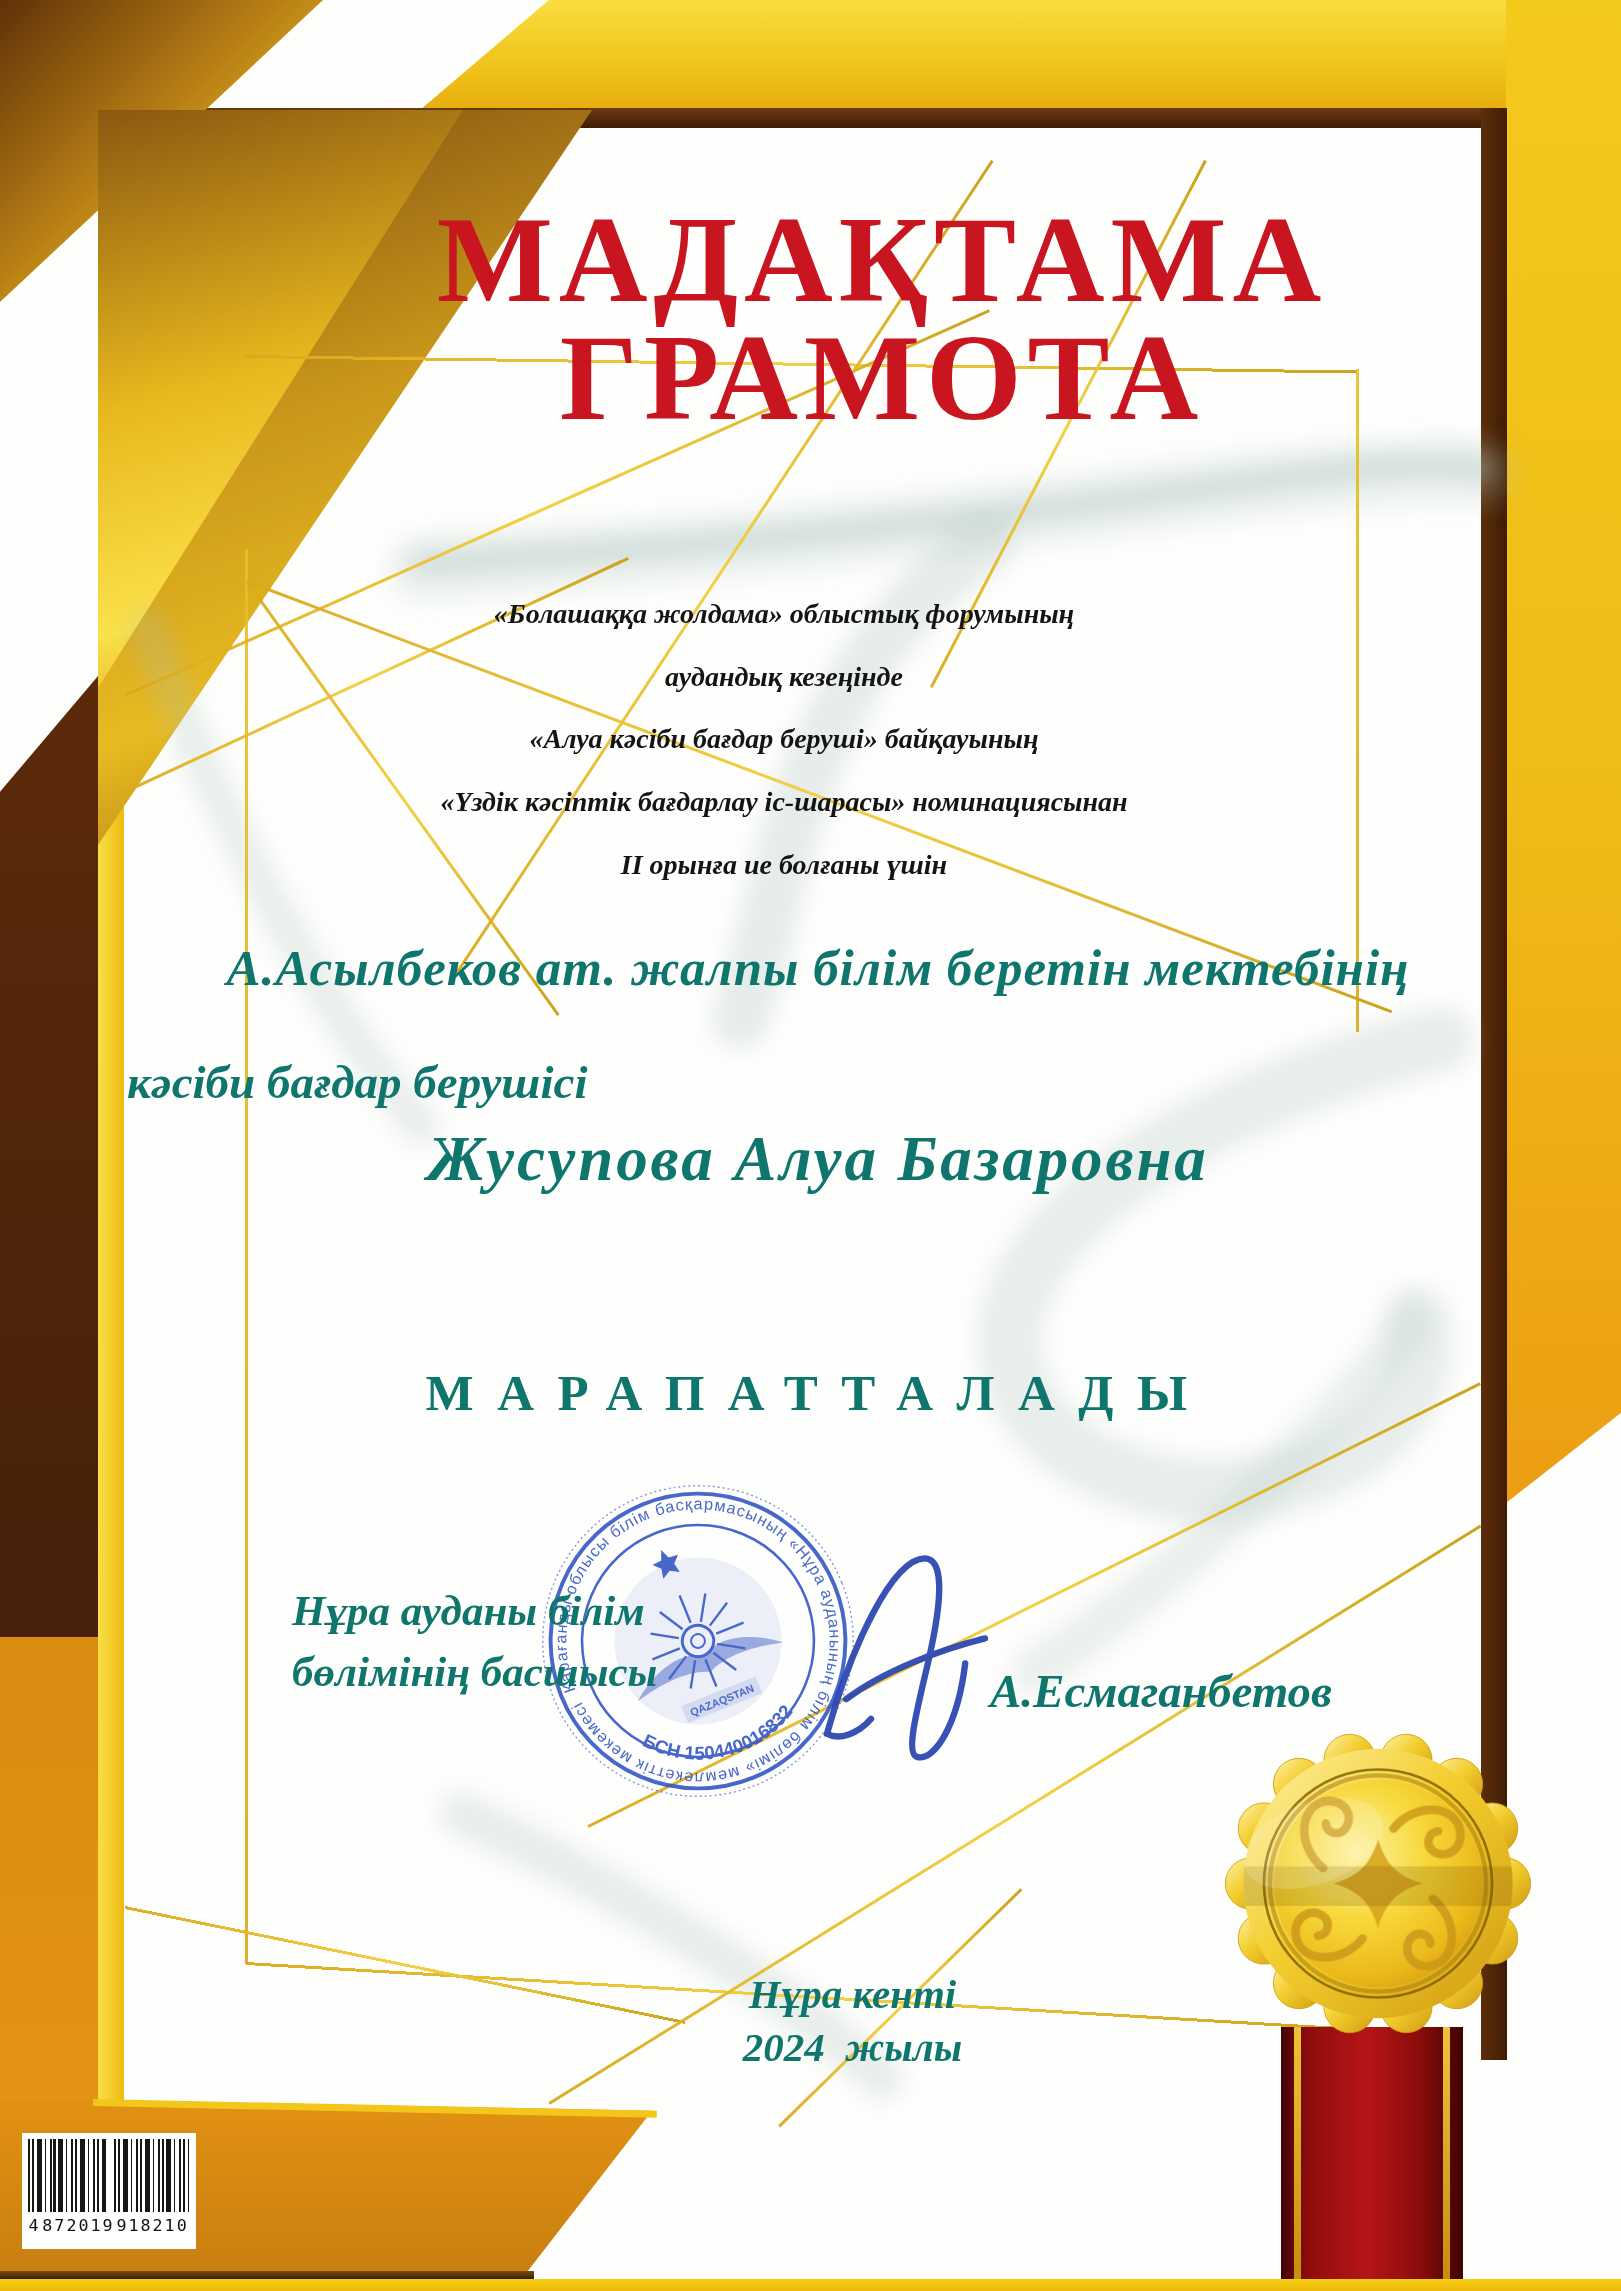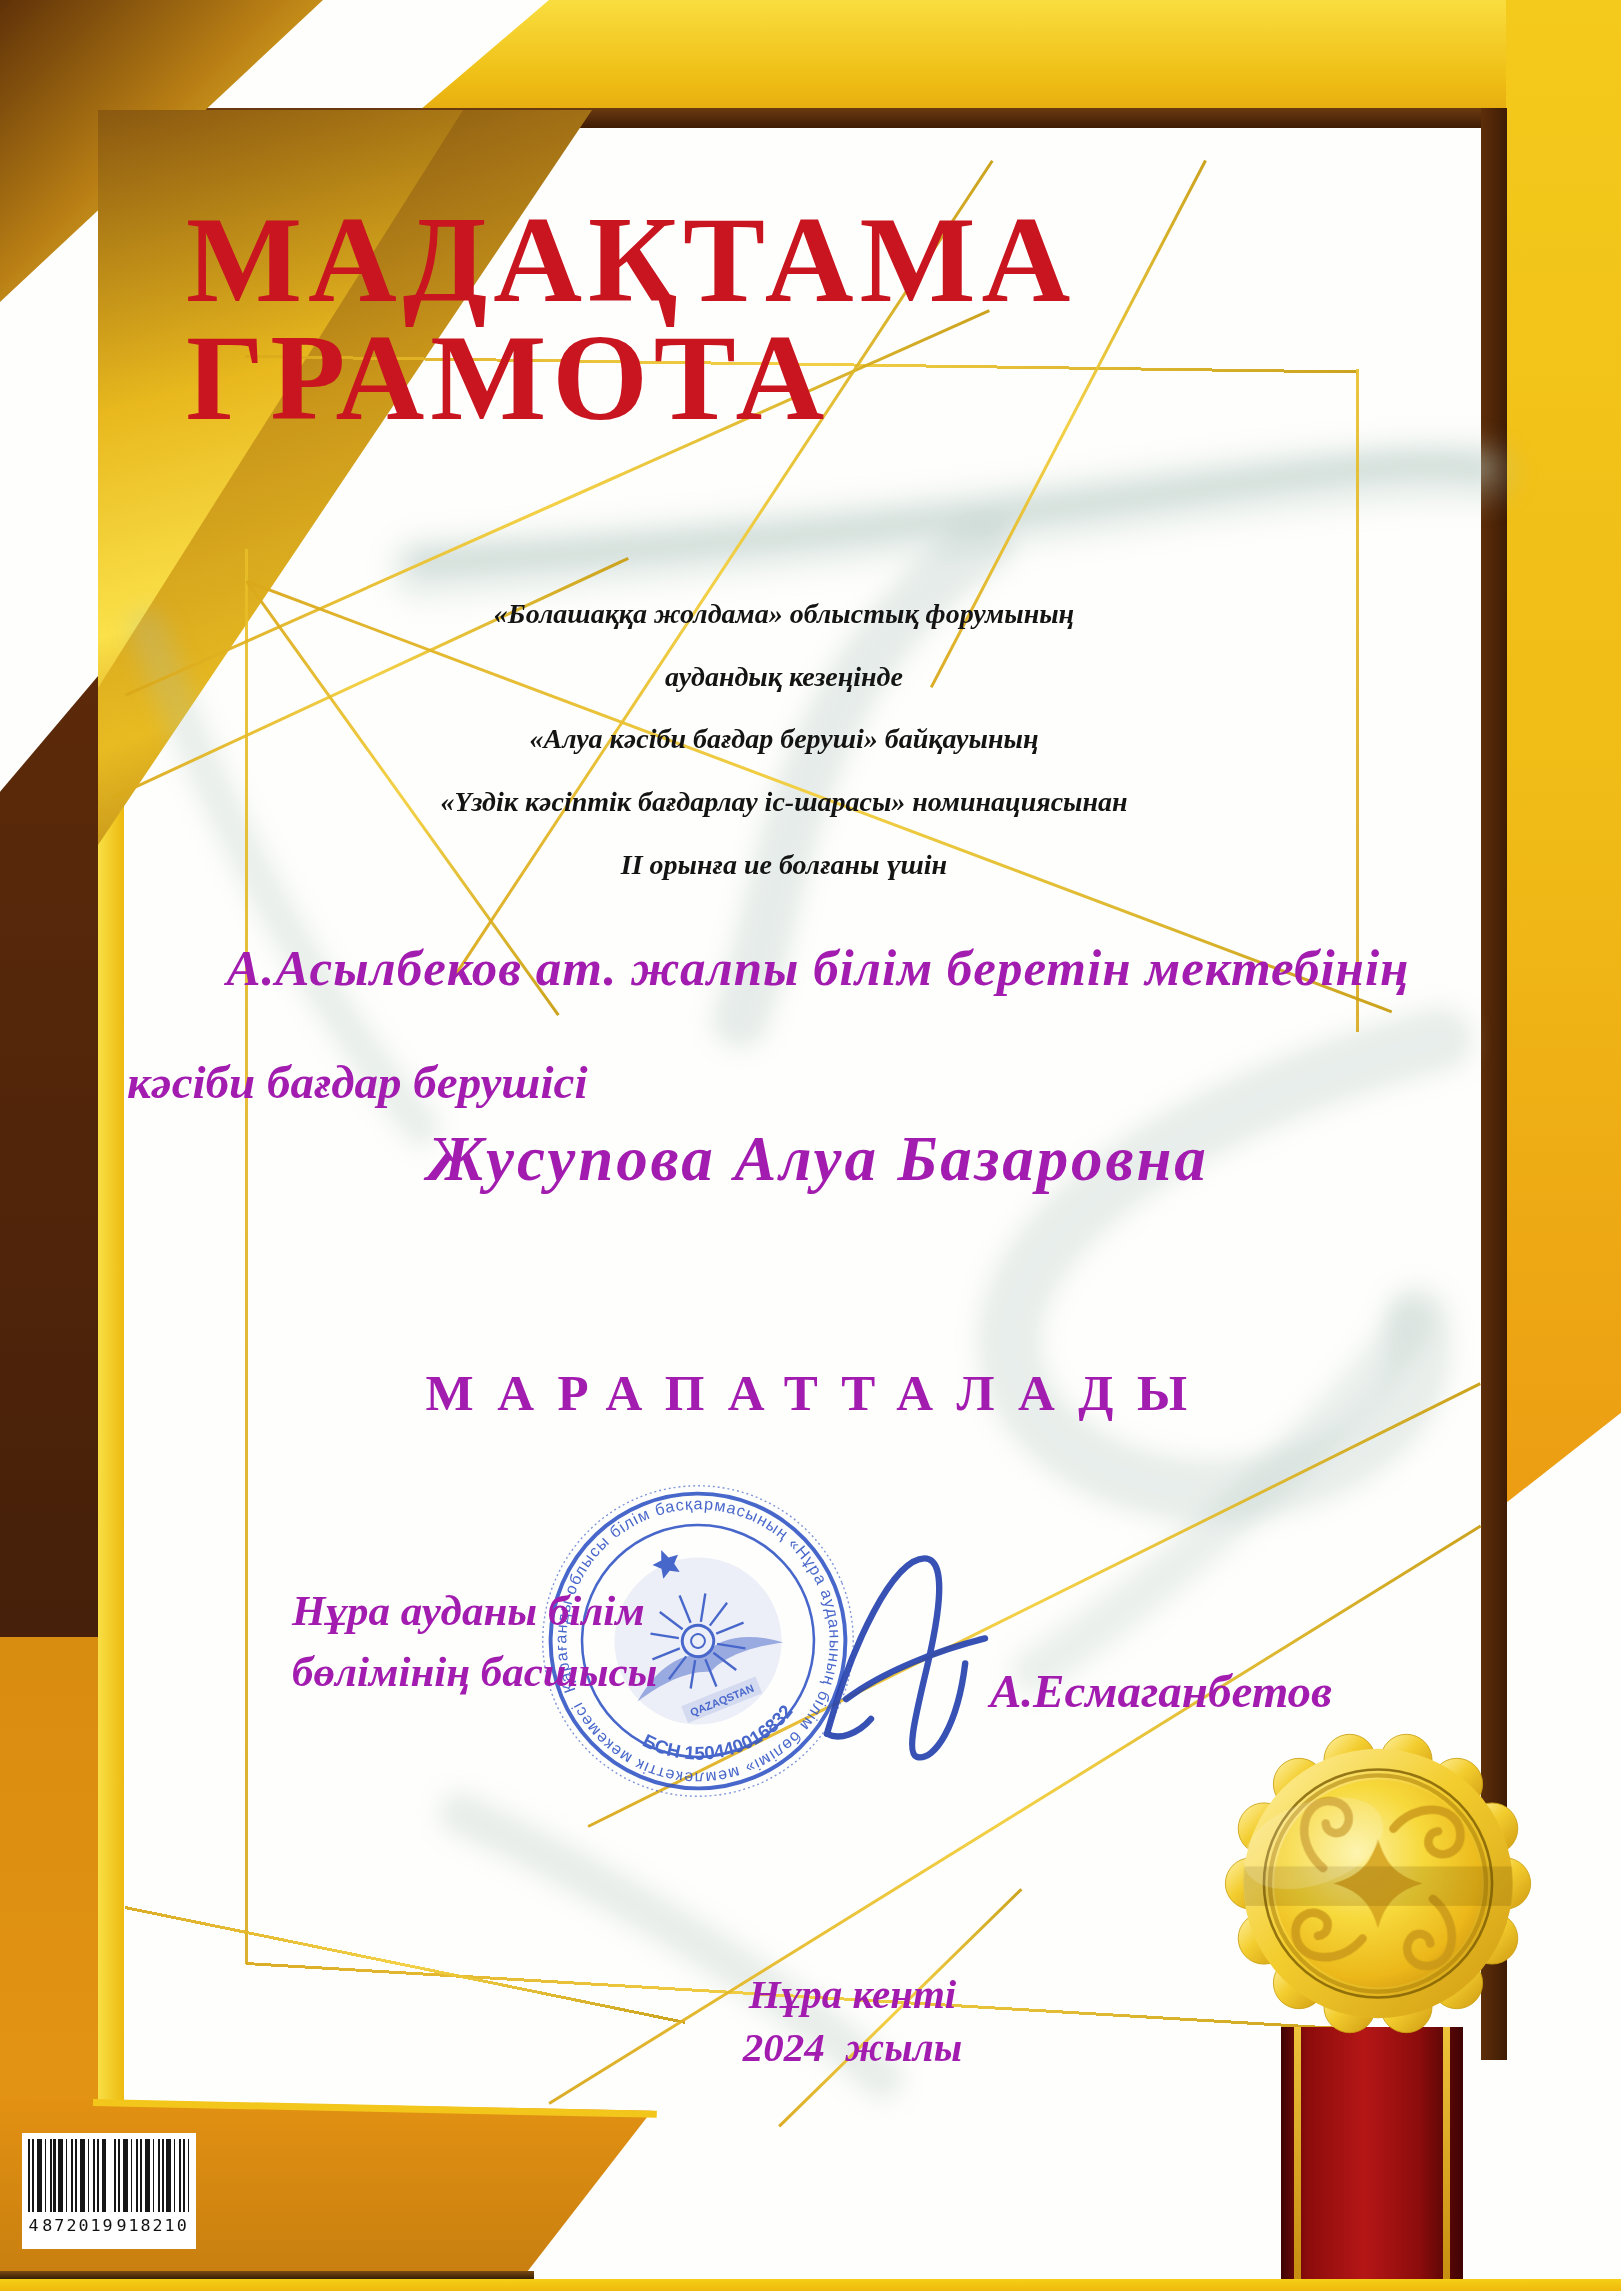--- a/index.html
+++ b/index.html
@@ -26,22 +26,22 @@
   .orange-bl{left:0;top:2098px;width:652px;height:181px;background:linear-gradient(180deg,#e29112,#c87f10);
          clip-path:polygon(0 0,100% 7%,80% 100%,0 100%);z-index:1;}
   .orange-bl-edge{left:93px;top:2099px;width:564px;height:6.9px;background:#f3c61c;transform:rotate(1.2deg);transform-origin:0 0;z-index:2;}
   .strip-bottom{left:0;top:2279px;width:1621px;height:12.7px;background:linear-gradient(180deg,#f6cf15,#eeb70c);z-index:4;}
   .dark-bottom{left:0;top:2271px;width:534px;height:8.8px;background:linear-gradient(180deg,#7a4a10,#2c1a06);z-index:3;}
   
   .smoke{left:0;top:0;z-index:4;}
   .gl{height:2.5px;background:linear-gradient(90deg,#d9a81a,#f2ce3c 50%,#c99e12);transform-origin:0 50%;z-index:5;opacity:.95;}
   .glv{width:2.5px;background:linear-gradient(180deg,#e8bf28,#d9a81a);z-index:5;opacity:.9;}
   
-  .txt{z-index:10;color:#a21caf;}
-  .title{left:186px;top:201px;width:1392px;font-weight:700;color:#c8151f;
+  .txt{z-index:10;color:#0f766e;}
+  .title{left:186px;top:201px;width:1392px;text-align:center;font-weight:700;color:#c8151f;
          font-size:123px;line-height:118px;letter-spacing:5.9px;z-index:10;}
   .body-line{left:132px;width:1304px;text-align:center;font-style:italic;font-weight:700;font-size:28px;z-index:10;color:#141414;}
   .school{left:127px;top:939px;width:1382px;text-align:center;font-style:italic;font-weight:700;font-size:51px;letter-spacing:1px;}
   .role{left:127px;top:1055px;width:1382px;text-align:left;font-style:italic;font-weight:700;font-size:47px;}
   .name{left:127px;top:1123px;width:1382px;text-align:center;font-style:italic;font-weight:700;font-size:63px;letter-spacing:2.9px;}
   .award{left:127px;top:1364px;width:1382px;text-align:center;font-weight:700;font-size:51px;letter-spacing:23.5px;}
   .sig-label{left:292px;top:1580px;width:549px;font-style:italic;font-weight:700;font-size:43px;line-height:61px;text-align:left;}
   .sig-name{left:990px;top:1664px;width:451px;font-style:italic;font-weight:700;font-size:47px;}
   .footer{left:544px;top:1968px;width:617px;text-align:center;font-style:italic;font-weight:700;font-size:41px;line-height:53px;}
   .footer .yr{position:static;display:block;white-space:pre;}

